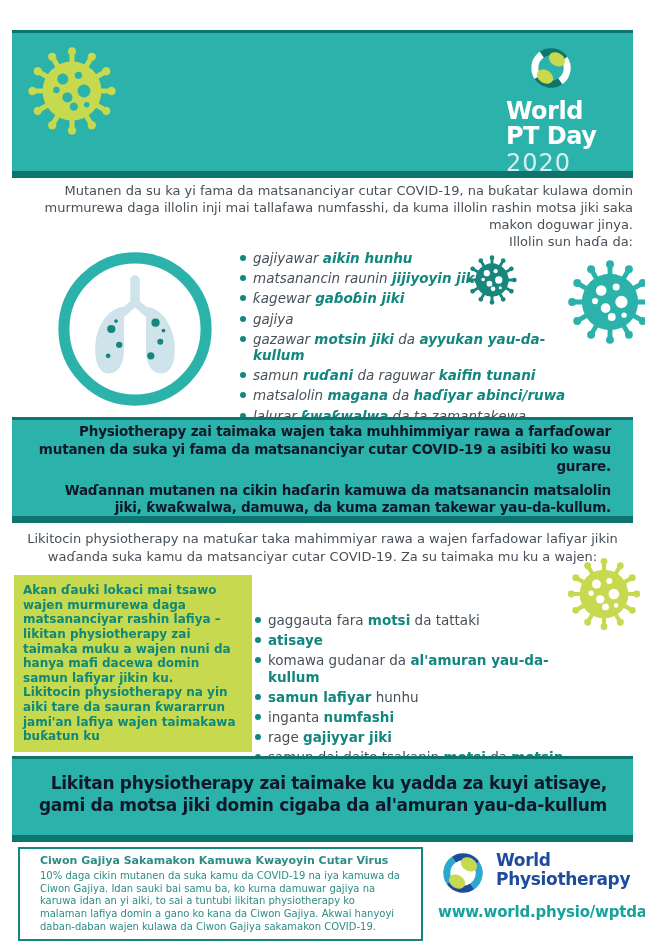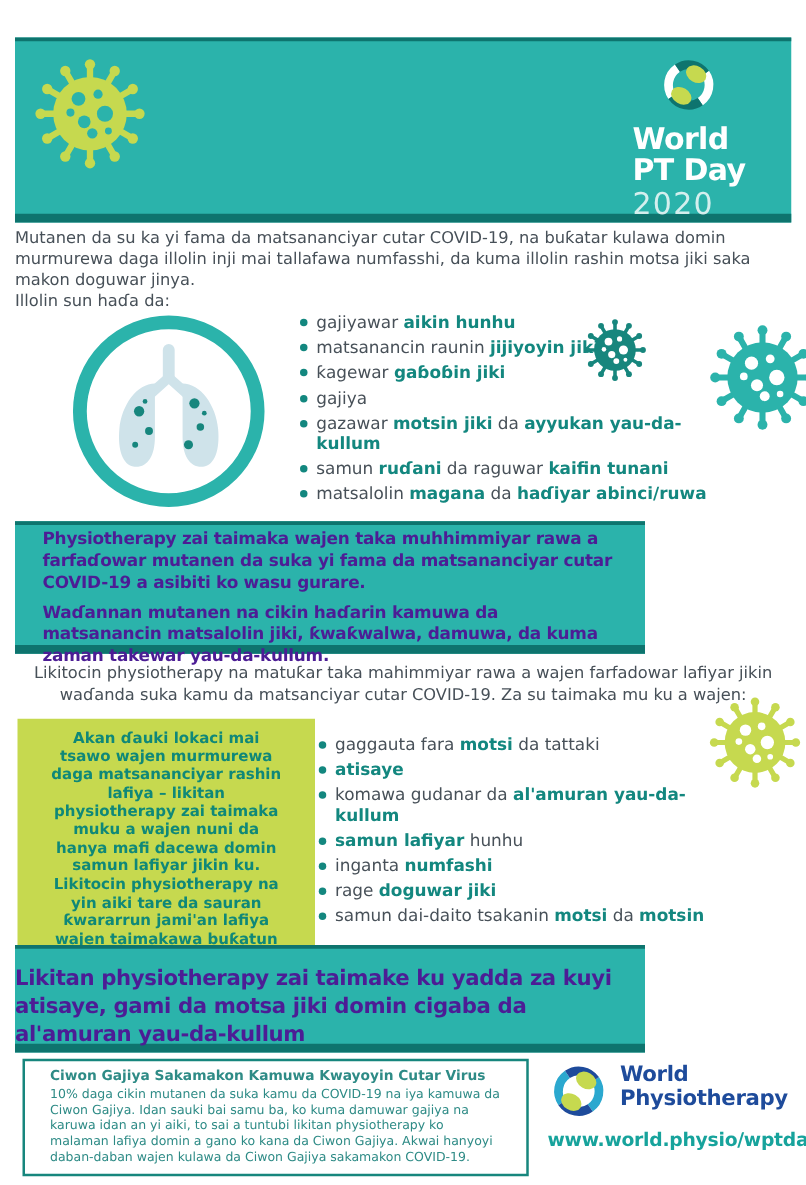--- a/index.html
+++ b/index.html
@@ -20,50 +20,50 @@
   .v-lime{color:var(--lime);} .v-deep{color:var(--teal-deep);} .v-teal{color:var(--teal);}
   .header-virus{left:14px;top:12px;width:92px;height:92px;}
   .page-title{position:absolute;left:104px;top:6px;width:300px;color:#fff;font-size:30px;font-weight:bold;
               line-height:1.22;letter-spacing:-0.5px;}
   .ptday{position:absolute;left:494px;top:6px;width:122px;color:#fff;}
   .ptday svg{display:block;margin:2px 0 4px 18px;width:54px;height:54px;}
   .ptday .l1,.ptday .l2{font-size:24px;font-weight:bold;line-height:1.06;letter-spacing:-0.5px;}
   .ptday .year{font-size:24px;font-weight:normal;opacity:.8;line-height:1.12;letter-spacing:1px;}
 
   
-  .intro{position:absolute;left:12px;top:183px;width:621px;text-align:left;font-size:13px;line-height:1.3;}
+  .intro{position:absolute;left:12px;top:183px;width:621px;text-align:right;font-size:13px;line-height:1.3;}
   .intro p{margin:0;}
 
   
   .lungs-wrap{position:absolute;left:56px;top:250px;width:158px;height:158px;}
   ul.blist{position:absolute;margin:0;padding:0;list-style:none;font-size:13.5px;line-height:1.2;}
   ul.blist li{position:relative;padding-left:13px;margin:0 0 4px;}
   ul.blist li::before{content:"";position:absolute;left:0;top:5px;width:6px;height:6px;border-radius:50%;
                       background:var(--highlight);}
   .hl{color:var(--highlight);font-weight:bold;}
-  #symptoms-list{left:240px;top:250px;width:345px;}
-  #benefits-list{left:255px;top:588px;width:335px;}
+  #symptoms-list{left:240px;top:250px;width:345px;font-style:italic;}
+  #benefits-list{left:255px;top:612px;width:335px;}
   #virus-dark{left:466px;top:254px;width:52px;height:52px;}
   #virus-mid{left:566px;top:258px;width:88px;height:88px;}
   #virus-lime2{left:566px;top:556px;width:76px;height:76px;}
 
   
-  .banner{position:absolute;left:12px;width:504px;background:var(--teal);box-sizing:border-box;
+  .banner{position:absolute;left:12px;width:621px;background:var(--teal);box-sizing:border-box;
           border-top:3px solid var(--teal-dark);border-bottom:7px solid var(--teal-dark);
-          color:#4c1d95;font-weight:bold;text-align:left;letter-spacing:-0.2px;}
+          color:#0f172a;font-weight:bold;text-align:right;letter-spacing:-0.2px;}
   #banner1{top:417px;height:106px;font-size:13.5px;line-height:1.3;padding:3px 22px 0;}
   #banner1 p{margin:0 0 6px;}
-  #banner2{top:756px;height:86px;font-size:17px;line-height:1.32;padding:13px 0 0;letter-spacing:-0.3px;}
+  #banner2{top:756px;height:86px;font-size:17px;line-height:1.32;padding:13px 26px 0;letter-spacing:-0.3px;}
   #banner2 p{margin:0;}
 
   .section2{position:absolute;left:12px;top:530px;width:621px;text-align:center;font-size:13px;line-height:1.35;}
   .section2 p{margin:0;}
 
   .green-box{position:absolute;left:14px;top:575px;width:238px;box-sizing:border-box;background:var(--lime);
-             padding:8px 24px;text-align:center;font-size:12px;font-weight:bold;line-height:1.22;
+             padding:8px 9px;font-size:12px;font-weight:bold;line-height:1.22;
              color:var(--green-text);}
   .green-box p{margin:0;}
 
   
   .fatigue-box{position:absolute;left:18px;top:847px;width:405px;box-sizing:border-box;
                border:2px solid var(--teal-deep);padding:5px 20px 6px;color:var(--footer-text);}
   .fatigue-box h3{margin:0 0 3px;font-size:11px;line-height:1.2;}
   .fatigue-box p{margin:0;font-size:10px;line-height:1.26;}
   .wp-logo-icon{position:absolute;left:436px;top:846px;width:54px;height:54px;}
   .wp-name{position:absolute;left:496px;top:851px;font-size:17px;font-weight:bold;color:var(--blue);
@@ -180,20 +180,21 @@
       <use href="#lungs"></use>
     </svg>
   <ul class="blist" id="symptoms-list">
       <li><span>gajiyawar </span><span class="hl">aikin hunhu</span></li>
       <li><span>matsanancin raunin </span><span class="hl">jijiyoyin jiki</span></li>
       <li><span>ƙagewar </span><span class="hl">gaɓoɓin jiki</span></li>
       <li><span>gajiya</span></li>
       <li><span>gazawar </span><span class="hl">motsin jiki</span><span> da </span><span class="hl">ayyukan yau-da-kullum</span></li>
       <li><span>samun </span><span class="hl">ruɗani</span><span> da raguwar </span><span class="hl">kaifin tunani</span></li>
       <li><span>matsalolin </span><span class="hl">magana</span><span> da </span><span class="hl">haɗiyar abinci/ruwa</span></li>
+      <li><span>lalurar </span><span class="hl">ƙwaƙwalwa</span><span> da ta zamantakewa</span></li>
     </ul>
   <svg class="virus v-deep" id="virus-dark" viewBox="0 0 100 100">
       <use href="#virus"></use>
     </svg>
   <svg class="virus v-teal" id="virus-mid" viewBox="0 0 100 100">
       <use href="#virus"></use>
     </svg>
 
   <div class="banner" id="banner1">
       <p>Physiotherapy zai taimaka wajen taka muhhimmiyar rawa a farfaɗowar mutanen da suka yi fama da matsananciyar cutar COVID-19 a asibiti ko wasu gurare.</p>
@@ -207,21 +208,21 @@
   <div class="green-box">
       <p>Akan ɗauki lokaci mai tsawo wajen murmurewa daga matsananciyar rashin lafiya – likitan physiotherapy zai taimaka muku a wajen nuni da hanya mafi dacewa domin samun lafiyar jikin ku.</p>
       <p>Likitocin physiotherapy na yin aiki tare da sauran ƙwararrun jami'an lafiya wajen taimakawa buƙatun ku</p>
     </div>
   <ul class="blist" id="benefits-list">
       <li><span>gaggauta fara </span><span class="hl">motsi</span><span> da tattaki</span></li>
       <li><span class="hl">atisaye</span></li>
       <li><span>komawa gudanar da </span><span class="hl">al'amuran yau-da-kullum</span></li>
       <li><span class="hl">samun lafiyar</span><span> hunhu</span></li>
       <li><span>inganta </span><span class="hl">numfashi</span></li>
-      <li><span>rage </span><span class="hl">doguwar jiki</span></li>
+      <li><span>rage </span><span class="hl">gajiyyar jiki</span></li>
       <li><span>samun dai-daito tsakanin </span><span class="hl">motsi</span><span> da </span><span class="hl">motsin</span></li>
     </ul>
   <svg class="virus v-lime" id="virus-lime2" viewBox="0 0 100 100">
       <use href="#virus"></use>
     </svg>
 
   <div class="banner" id="banner2">
       <p>Likitan physiotherapy zai taimake ku yadda za kuyi atisaye, gami da motsa jiki domin cigaba da al'amuran yau-da-kullum</p>
     </div>
 

